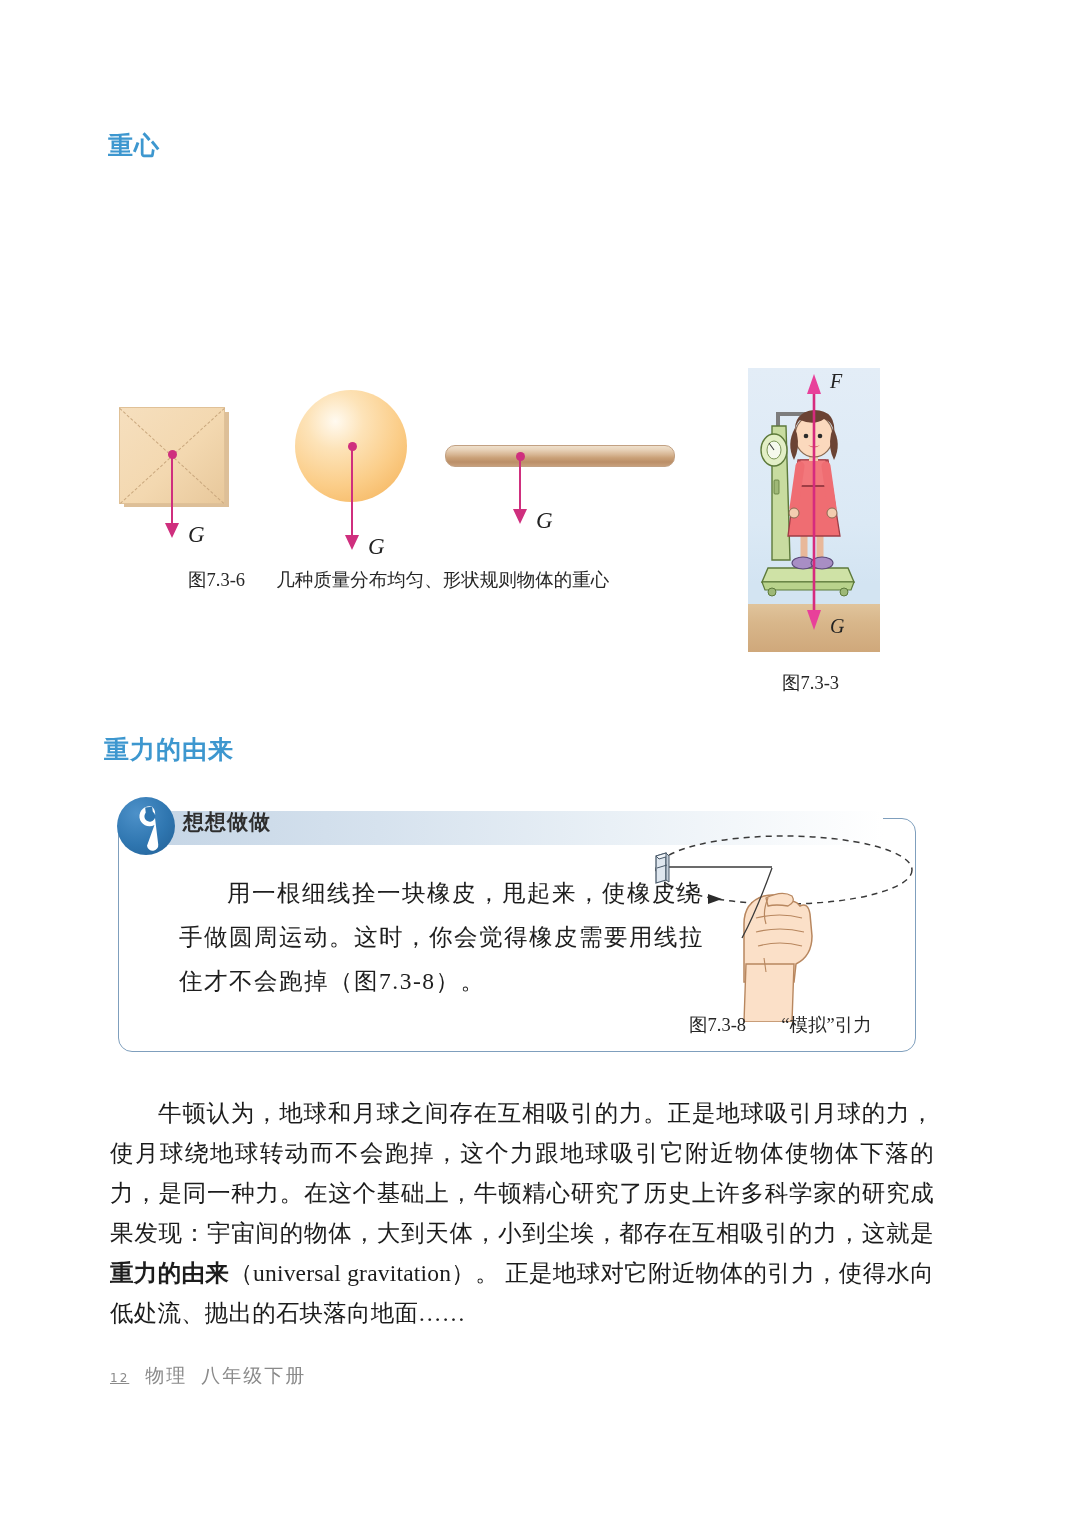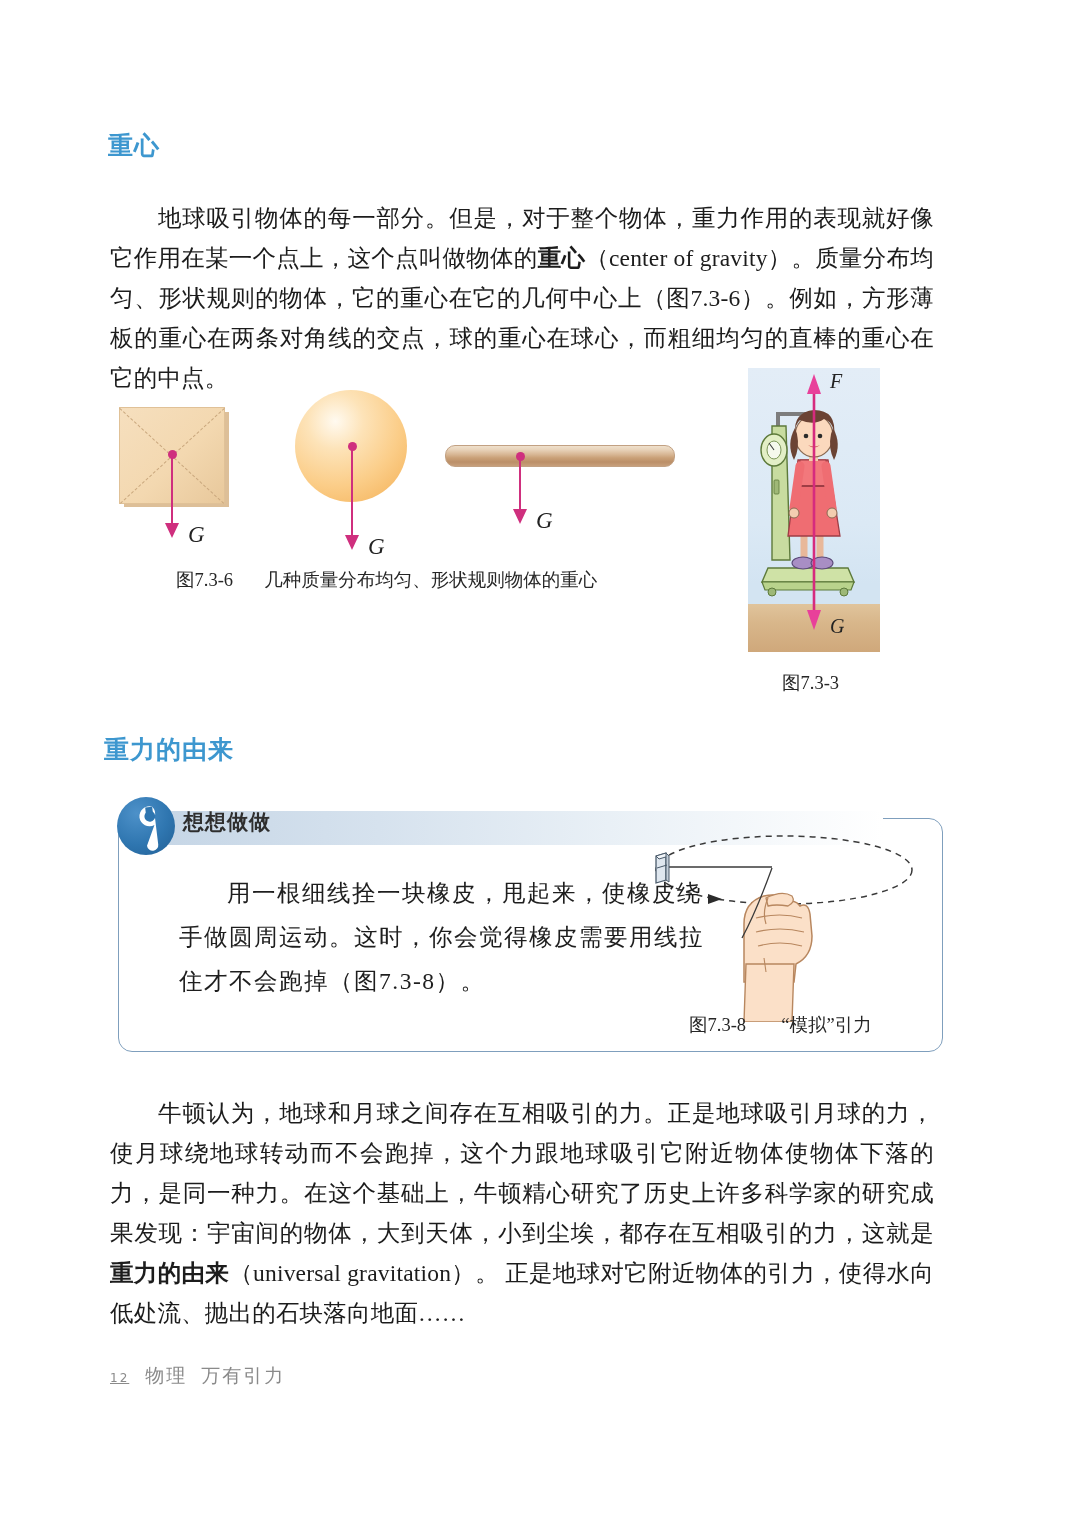--- a/index.html
+++ b/index.html
@@ -54,21 +54,21 @@
   .en { font-family: "Liberation Serif", "DejaVu Serif", serif; }
 
   
   .fig-caption {
     position: absolute;
     font-family: "Liberation Serif", "DejaVu Serif", serif;
     font-size: 18.5px;
     color: #262626;
     white-space: nowrap;
   }
-  #cap-736 { left: 176px; top: 567px; }
+  #cap-736 { left: 188px; top: 567px; }
   #cap-737 { left: 782px; top: 670px; }
   #cap-738 { left: 689px; top: 1012px; }
 
   
   #fig736 {
     position: absolute;
     left: 110px; top: 390px;
     width: 560px; height: 170px;
   }
   
@@ -164,21 +164,20 @@
   }
 
   
   #activity-box {
     position: absolute;
     left: 118px; top: 818px;
     width: 796px; height: 232px;
     border: 1.5px solid #7f9fbd;
     border-radius: 14px;
     background: #ffffff;
-    padding-left: 27px;
   }
   #activity-head {
     position: absolute;
     left: 44px; top: -8px;
     width: 720px; height: 34px;
     background: linear-gradient(to right, #c6d6e6 0%, #d6e2ee 30%, #e9f0f6 62%, #ffffff 100%);
     border-radius: 2px;
   }
   #activity-title {
     position: absolute;
@@ -239,23 +238,20 @@
     white-space: nowrap;
   }
 </style>
 </head>
 <body>
 
 <div class="page">
 
   <div class="section-heading" id="heading-zhongxin">重心</div>
 
-  <div class="body-par" id="par-1">
-    <span>地球吸引物体的每一部分。但是，对于整个物体，重力作用的表现就好像它作用在某一个点上，这个点叫做物体的</span><span class="b">重心</span><span class="en">（center of gravity）</span><span>。质量分布均匀、形状规则的物体，它的重心在它的几何中心上（图7.3-6）。例如，方形薄板的重心在两条对角线的交点，球的重心在球心，而粗细均匀的直棒的重心在它的中点。</span>
-  </div>
 
   <div id="fig736">
 
     <div>
       <div class="plate-shadow"></div>
       <div class="plate-shadow2"></div>
       <div class="plate">
         <div class="diag" style="left:0;top:0;width:141px;transform:rotate(42.4deg);"></div>
         <div class="diag" style="left:0;top:95px;width:141px;transform:rotate(-42.4deg);"></div>
       </div>
@@ -415,17 +411,17 @@
     <span>图7.3-8</span>
     <span style="display:inline-block;width:26px"></span>
     <span>“模拟”引力</span>
   </div>
 
   <div class="body-par" id="par-3">
     <span>牛顿认为，地球和月球之间存在互相吸引的力。正是地球吸引月球的力，使月球绕地球转动而不会跑掉，这个力跟地球吸引它附近物体使物体下落的力，是同一种力。在这个基础上，牛顿精心研究了历史上许多科学家的研究成果发现：宇宙间的物体，大到天体，小到尘埃，都存在互相吸引的力，这就是</span><span class="b">重力的由来</span><span class="en">（universal gravitation）</span><span>。  正是地球对它附近物体的引力，使得水向低处流、抛出的石块落向地面……</span>
   </div>
 
   <div id="footer">
-    <span class="pagenum">12</span><span>物理</span><span style="display:inline-block;width:14px"></span><span>万有引力</span>
+    <span class="pagenum">12</span><span>物理</span><span style="display:inline-block;width:14px"></span><span>八年级下册</span>
   </div>
 
 
 </div>
 
 </body></html>

